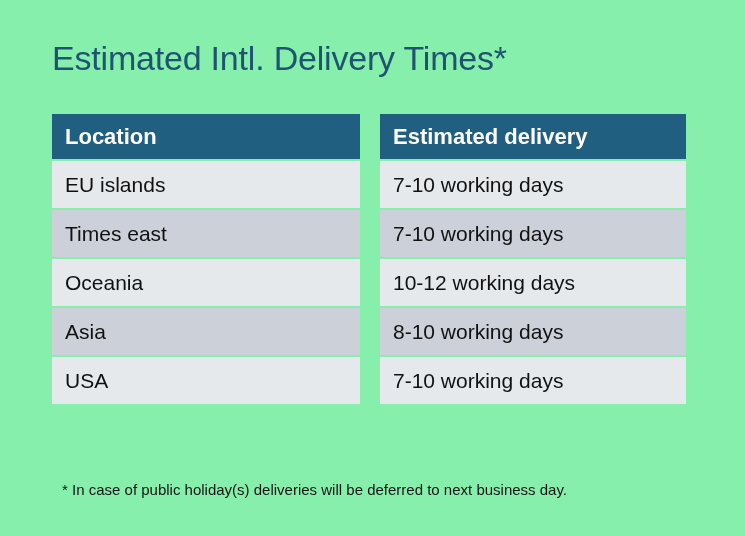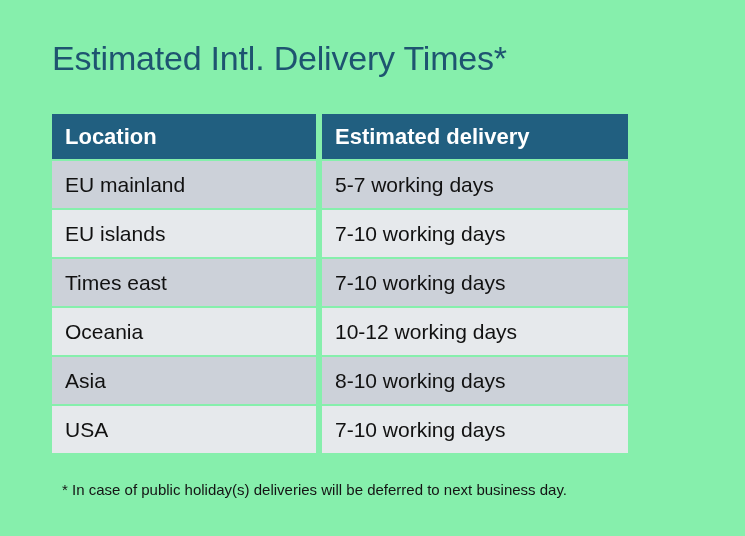--- a/index.html
+++ b/index.html
@@ -55,22 +55,22 @@
     display: flex;
     align-items: center;
     padding-left: 13px;
     font-size: 21px;
     color: #111111;
     overflow: hidden;
     white-space: nowrap;
   }
 
   .cell-location {
-    width: 264px;
-    margin-right: 6px;
+    width: 308px;
+    margin-right: 20px;
   }
 
   .cell-delivery {
     width: 306px;
   }
 
   .header-row .cell {
     background: #215f80;
     color: #ffffff;
     font-weight: bold;
@@ -103,24 +103,20 @@
 
   <div class="page-title">Estimated Intl. Delivery Times*</div>
 
   <div class="delivery-table">
 
     <div class="table-row header-row">
       <div class="cell cell-location">Location</div>
       <div class="cell cell-delivery">Estimated delivery</div>
     </div>
 
-    <div class="table-row row-odd">
-      <div class="cell cell-location">EU mainland</div>
-      <div class="cell cell-delivery">5-7 working days</div>
-    </div>
 
     <div class="table-row row-even">
       <div class="cell cell-location">EU islands</div>
       <div class="cell cell-delivery">7-10 working days</div>
     </div>
 
     <div class="table-row row-odd">
       <div class="cell cell-location">Times east</div>
       <div class="cell cell-delivery">7-10 working days</div>
     </div>

